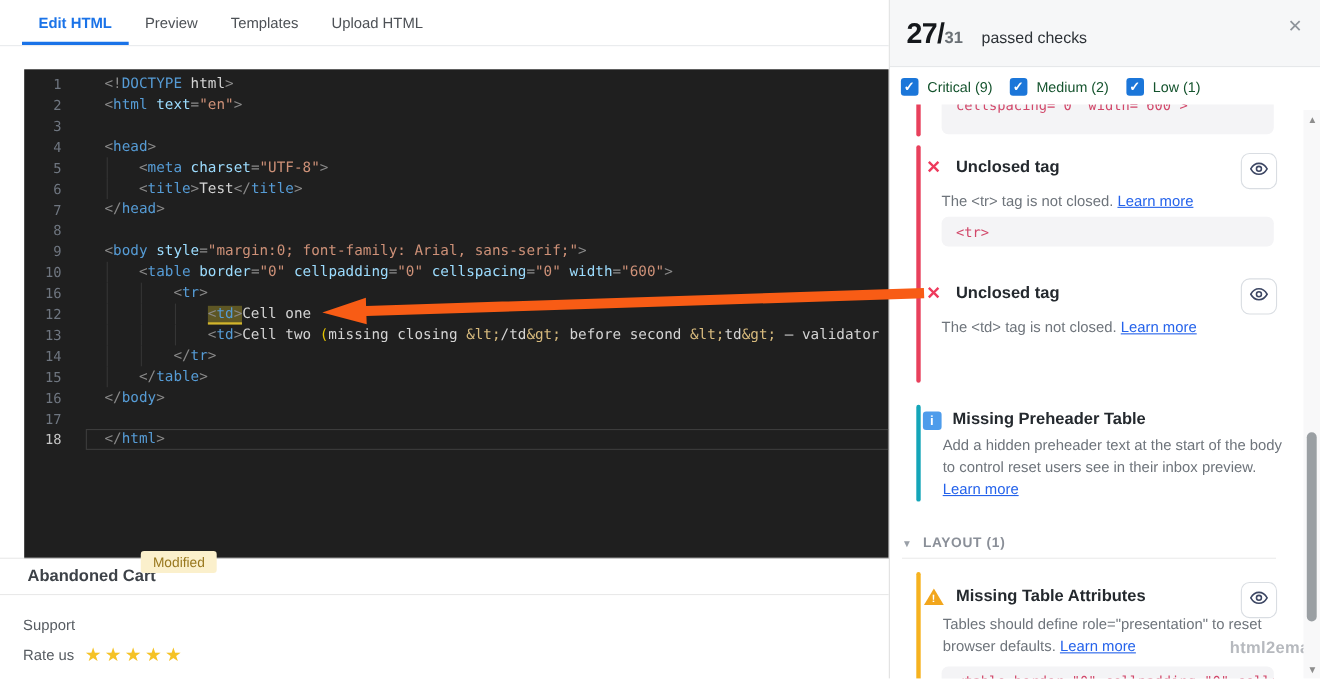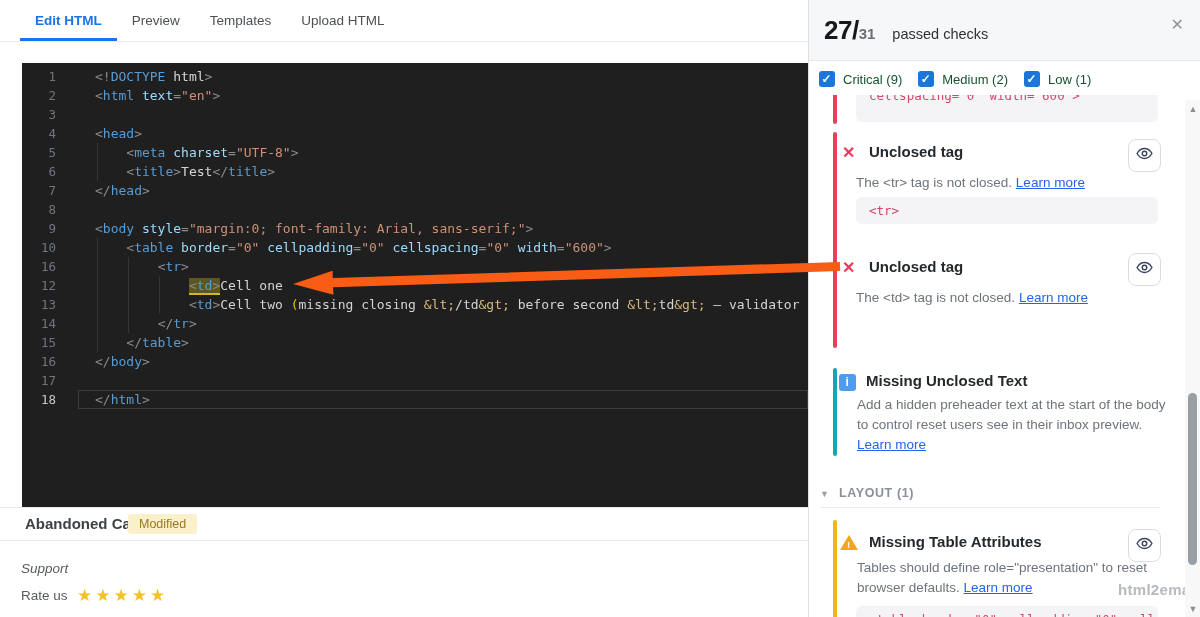--- a/index.html
+++ b/index.html
@@ -19,23 +19,23 @@
   .cd{margin-left:39px;position:relative;color:#d4d4d4;}
   .guide{position:absolute;top:0;bottom:0;width:1px;background:#353535;}
   .tk-p{color:#8a8a8a}.tk-t{color:#569cd6}.tk-a{color:#9cdcfe}.tk-s{color:#ce9178}
   .tk-x{color:#d4d4d4}.tk-e{color:#d7ba7d}.tk-b{color:#e2c300}
   .hl{background:#5d5624;border-bottom:2px solid #d3b52c;}
   .cl.active::after{content:"";position:absolute;left:56px;right:0;top:0;bottom:0;border:1px solid #3c3c3c;pointer-events:none;}
   .cl.active .ln{color:#c6c6c6;}
   
   .divider{position:absolute;left:0;width:808px;height:1px;background:#e9e9e9;}
   .tpl-name{position:absolute;left:25px;top:515px;font-size:15px;font-weight:700;color:#3d4248;}
-  .badge{position:absolute;left:128px;top:514px;background:#fbf0cc;color:#99781f;font-size:12.5px;
+  .badge{position:absolute;left:128px;top:501px;background:#fbf0cc;color:#99781f;font-size:12.5px;
          padding:3px 11px;border-radius:3px;text-align:right;}
-  .support{position:absolute;left:21px;top:561px;font-size:13.5px;color:#565b61;font-style:italic;}
+  .support{position:absolute;left:21px;top:561px;font-size:13.5px;color:#565b61;}
   .rate{position:absolute;left:21px;top:588px;font-size:13.5px;color:#565b61;}
   .stars{position:absolute;left:77px;top:585px;}
   .star{color:#f5c225;font-size:17px;margin-right:3px;cursor:pointer;}
   
   .panel{position:absolute;left:808px;top:0;width:392px;height:617px;background:#fff;
          border-left:1px solid #e0e0e0;box-sizing:border-box;}
   .panel-head{position:absolute;left:0;top:0;right:0;height:60px;background:#f6f7f8;border-bottom:1px solid #e6e8ea;}
   .score{position:absolute;left:15px;top:15px;white-space:nowrap;}
   .score .big{font-size:26px;font-weight:800;color:#15181c;letter-spacing:-0.5px;}
   .score .total{font-size:15px;font-weight:600;color:#6a7075;}
@@ -163,21 +163,21 @@
             <path d="M1.5 12s4-7 10.5-7 10.5 7 10.5 7-4 7-10.5 7S1.5 12 1.5 12z" fill="none" stroke="#3c4663" stroke-width="2"></path>
             <circle cx="12" cy="12" r="3.2" fill="none" stroke="#3c4663" stroke-width="2"></circle>
           </svg></span>
     </div>
     <div class="card-desc" style="left:47px;top:288px">
       <span>The &lt;td&gt; tag is not closed.</span> <a class="lm">Learn more</a>
     </div>
 
     <div class="strip" style="left:24px;top:368px;height:88px;background:#14a5b8"></div>
     <span class="infoicon" style="left:30px;top:374px"></span>
-    <div class="card-title" style="left:57px;top:372px">Missing Unclosed Text</div>
+    <div class="card-title" style="left:57px;top:372px">Missing Preheader Table</div>
     <div class="card-desc" style="left:48px;top:395px;width:316px">
       <span>Add a hidden preheader text at the start of the body to control reset users see in their inbox preview.</span><br>
       <a class="lm">Learn more</a>
     </div>
 
     <span class="section-caret" style="left:11px;top:489px">▼</span>
     <span class="section-lbl" style="left:30px;top:486px">LAYOUT (1)</span>
     <div class="section-div" style="left:11px;top:507px;width:340px"></div>
 
     <div class="strip" style="left:24px;top:520px;height:97px;background:#f6b21f;border-radius:4px 4px 0 0"></div>

